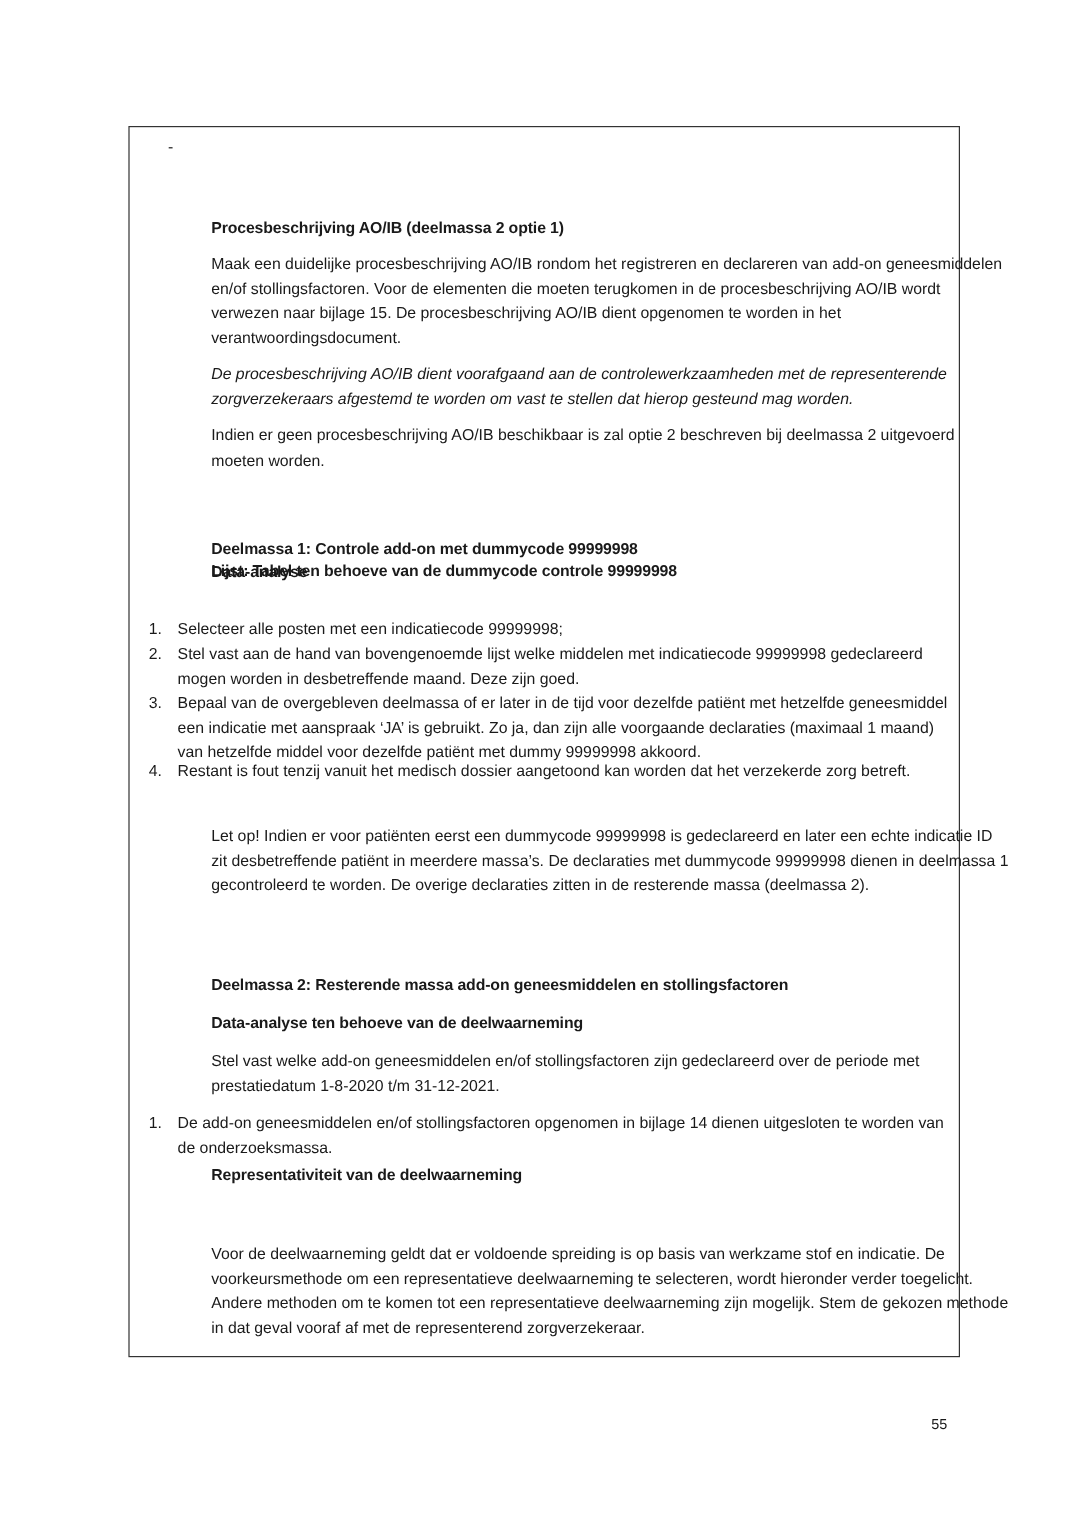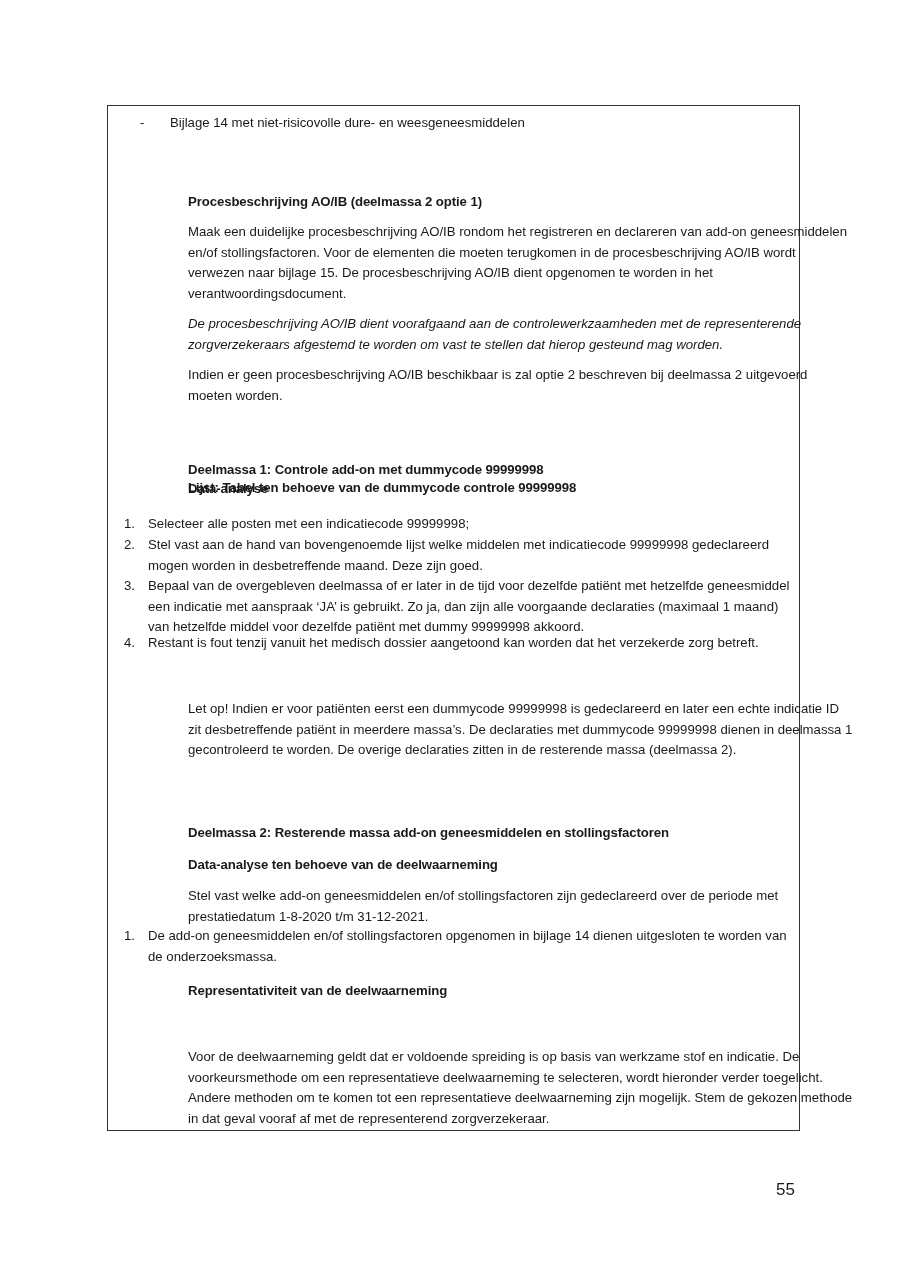--- a/index.html
+++ b/index.html
@@ -12,31 +12,30 @@
       border: 1.5px solid #333; box-sizing: border-box;
     }
     .abs { position: absolute; left: 124px; width: 666px; font-size: 13.2px; line-height: 20.6px; }
     .bold-ish { font-weight: bold; letter-spacing: -0.1px; }
     .num-item { position: absolute; left: 124px; width: 666px; font-size: 13.2px; line-height: 20.6px; }
     .num-item .n { position: absolute; left: 0; top: 0; }
     .num-item .t { margin-left: 24px; display: block; }
     .bullet-item { position: absolute; left: 140px; font-size: 13.2px; line-height: 20px; }
     .bullet-item .dash { position: absolute; left: 0; }
     .bullet-item .t { margin-left: 30px; }
-    .page-num { position: absolute; left: 776px; top: 1180px; font-size: 17px; }
-    p { margin: 16px; padding-left: 48px; }
+    .page-num { position: absolute; left: 776px; top: 1180px; font-size: 12px; }
+    p { margin: 4px; padding-left: 48px; }
   </style>
 </head>
 <body>
 
 <div class="frame"></div>
 
 <div class="bullet-item" style="top:113px;">
   <span class="dash">-</span>
-  <span class="t">Bijlage 14 met niet-risicovolle dure- en weesgeneesmiddelen</span>
 </div>
 
 <p class="abs bold-ish" style="top:176px;">Procesbeschrijving AO/IB (deelmassa 2 optie 1)</p>
 <p class="abs" style="top:206px;">Maak een duidelijke procesbeschrijving AO/IB rondom het registreren en declareren van add-on geneesmiddelen en/of stollingsfactoren. Voor de elementen die moeten terugkomen in de procesbeschrijving AO/IB wordt verwezen naar bijlage 15. De procesbeschrijving AO/IB dient opgenomen te worden in het verantwoordingsdocument.</p>
 <p class="abs" style="top:298px;font-style:italic;">De procesbeschrijving AO/IB dient voorafgaand aan de controlewerkzaamheden met de representerende zorgverzekeraars afgestemd te worden om vast te stellen dat hierop gesteund mag worden.</p>
 <p class="abs" style="top:349px;">Indien er geen procesbeschrijving AO/IB beschikbaar is zal optie 2 beschreven bij deelmassa 2 uitgevoerd moeten worden.</p>
 
 <p class="abs bold-ish" style="top:444px;">Deelmassa 1: Controle add-on met dummycode 99999998</p>
 <p class="abs bold-ish" style="top:463px;">Data-analyse</p>
 <p class="abs bold-ish" style="top:462px;">Lijst: Tabel ten behoeve van de dummycode controle 99999998</p>

